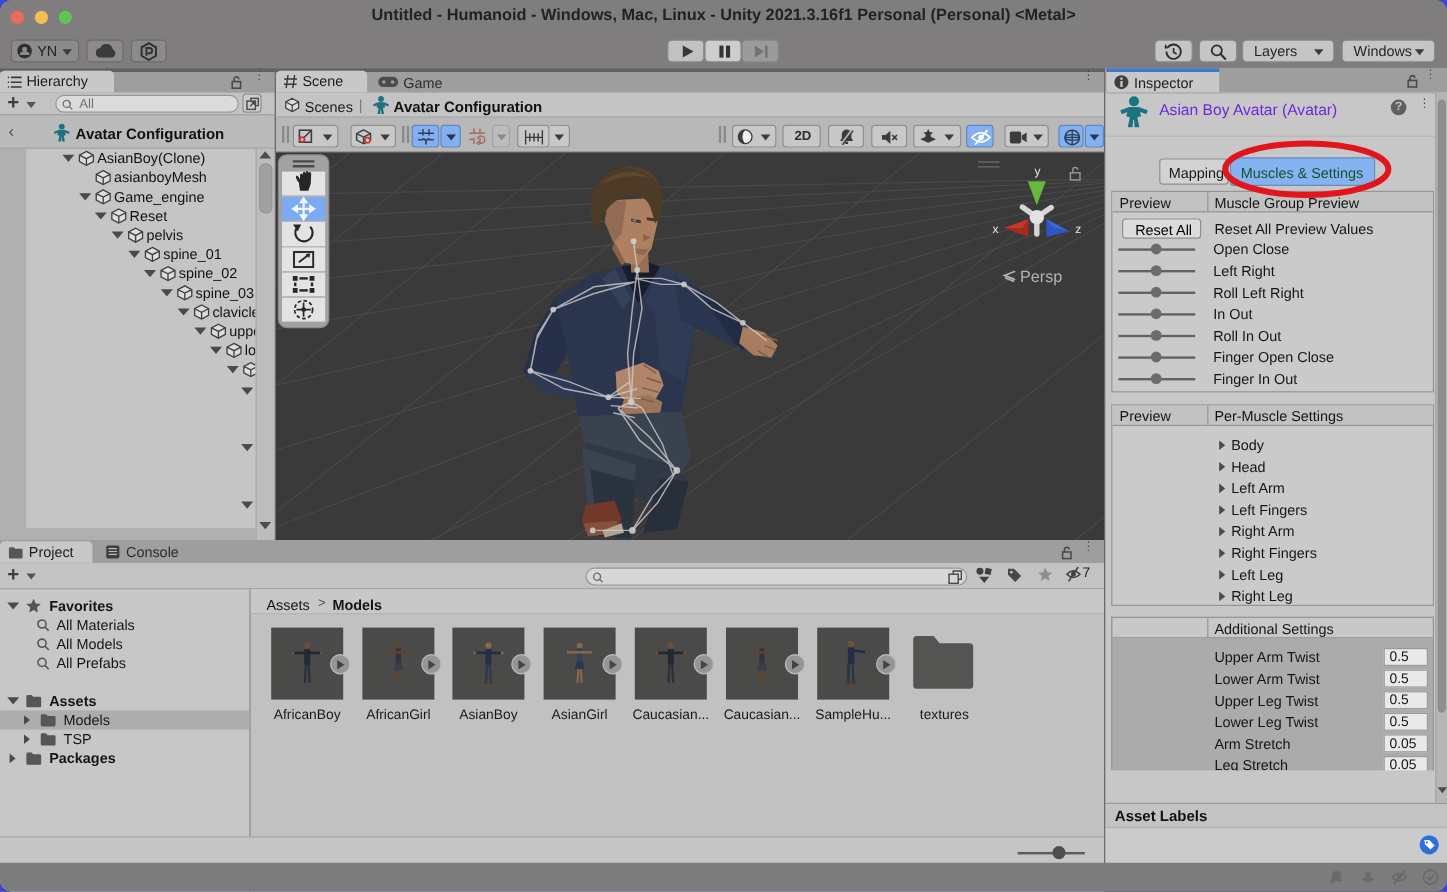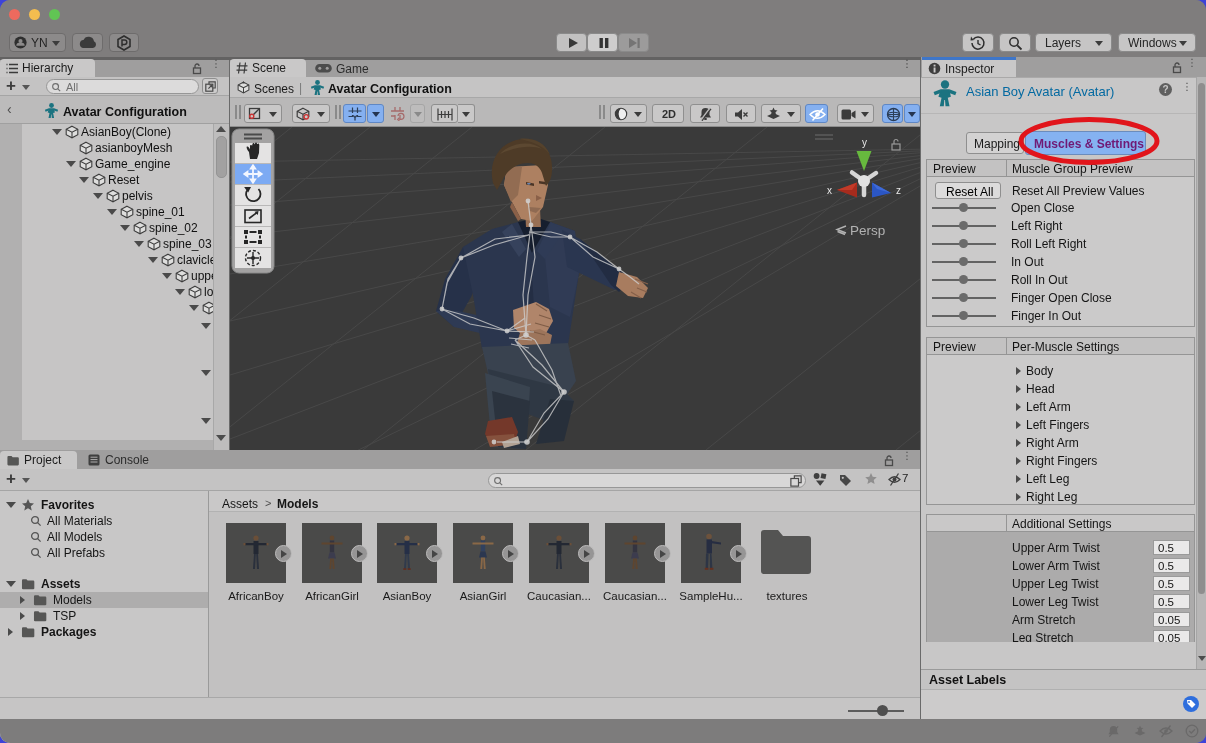--- a/index.html
+++ b/index.html
@@ -98,20 +98,21 @@
         <rect x="28.8" y="44.8" width="3.6" height="2" fill="#64301f"></rect>
       </g>
   </defs>
 </svg>
 <div id="win">
 
   <div class="ttl"></div>
   <div class="tl" style="left:9px;background:#ed6a5e;"></div>
   <div class="tl" style="left:29px;background:#f4bd4f;"></div>
   <div class="tl" style="left:49px;background:#61c554;"></div>
+  <div class="titletext">Untitled - Humanoid - Windows, Mac, Linux - Unity 2021.3.16f1 Personal (Personal) &lt;Metal&gt;</div>
 
   <div class="tbtn" style="left:9px;width:57px;">
     <svg width="15" height="15" style="position:absolute;left:3px;top:1px" viewBox="0 0 16 16">
         <circle cx="8" cy="8" r="6.5" fill="#2e2e2e"></circle>
         <circle cx="8" cy="6.5" r="2.2" fill="#8c8a8a"></circle>
         <path d="M3.5 11.5 a4.5 3.5 0 0 1 9 0 z" fill="#8c8a8a"></path>
       </svg>
     <span style="position:absolute;left:21px;top:2px;font-size:12px;">YN</span>
     <span class="arrow-d" style="position:absolute;right:5px;top:7px;"></span>
   </div>
@@ -843,29 +844,29 @@
         <rect x="1.5" y="5" width="7" height="5.5" fill="none" stroke="#4a4a4a" stroke-width="1.3"></rect>
         <path d="M3 5 V3 a2 2 0 0 1 4 0" fill="none" stroke="#4a4a4a" stroke-width="1.3"></path>
       </svg>
     <div style="position:absolute;left:266px;top:4px;color:#4a4a4a;font-size:10px;line-height:4px;">⋮</div>
 
     <div class="abs" style="left:0;top:20px;width:285px;height:1px;background:#aaa9a9;"></div>
     <div class="abs" style="left:0;top:56px;width:285px;height:1px;background:#b7b6b6;"></div>
     <svg width="26" height="30" style="position:absolute;left:11px;top:22px" viewBox="0 0 15 16">
         <use href="#avatarg"></use>
       </svg>
-    <div class="abs" style="left:45px;top:27px;font-size:13px;color:#0369a1;">Asian Boy Avatar (Avatar)</div>
+    <div class="abs" style="left:45px;top:27px;font-size:13px;color:#6d28d9;">Asian Boy Avatar (Avatar)</div>
     <div class="abs" style="left:238px;top:26px;width:13px;height:13px;border-radius:50%;background:#5f5f5f;color:#c8c7c7;font-size:10px;font-weight:bold;text-align:center;line-height:13px;">?</div>
     <div style="position:absolute;left:261px;top:28px;color:#4a4a4a;font-size:10px;line-height:4px;">⋮</div>
 
     <div class="btn" style="left:45px;top:75px;width:58px;height:22px;background:#d3d2d2;">
         <span style="position:absolute;left:7px;top:4px;font-size:12px;color:#1a1a1a;">Mapping</span>
       </div>
     <div class="btn" style="left:104px;top:74px;width:121px;height:24px;background:#85b2f1;border-color:#6b8cbc;">
-        <span style="position:absolute;left:8px;top:5px;font-size:12px;color:#701a75;font-weight:bold;">Muscles &amp; Settings</span>
+        <span style="position:absolute;left:8px;top:5px;font-size:12px;color:#14532d;">Muscles &amp; Settings</span>
       </div>
 
     <div class="abs" style="left:5px;top:102px;width:269px;height:168px;background:#cbcaca;border:1px solid #959595;box-sizing:border-box;">
       <div class="abs" style="left:0;top:0;width:267px;height:16px;background:#c3c2c2;border-bottom:1px solid #959595;"></div>
       <div class="abs" style="left:0;top:0;width:79px;height:16px;border-right:1px solid #959595;"></div>
       <div class="abs f12" style="left:6px;top:2px;">Preview</div>
       <div class="abs f12" style="left:85px;top:2px;">Muscle Group Preview</div>
       <div class="btn" style="left:8px;top:22px;width:66px;height:17px;background:#dcdbdb;">
           <span style="position:absolute;left:10px;top:2px;font-size:12px;">Reset All</span>
         </div>

